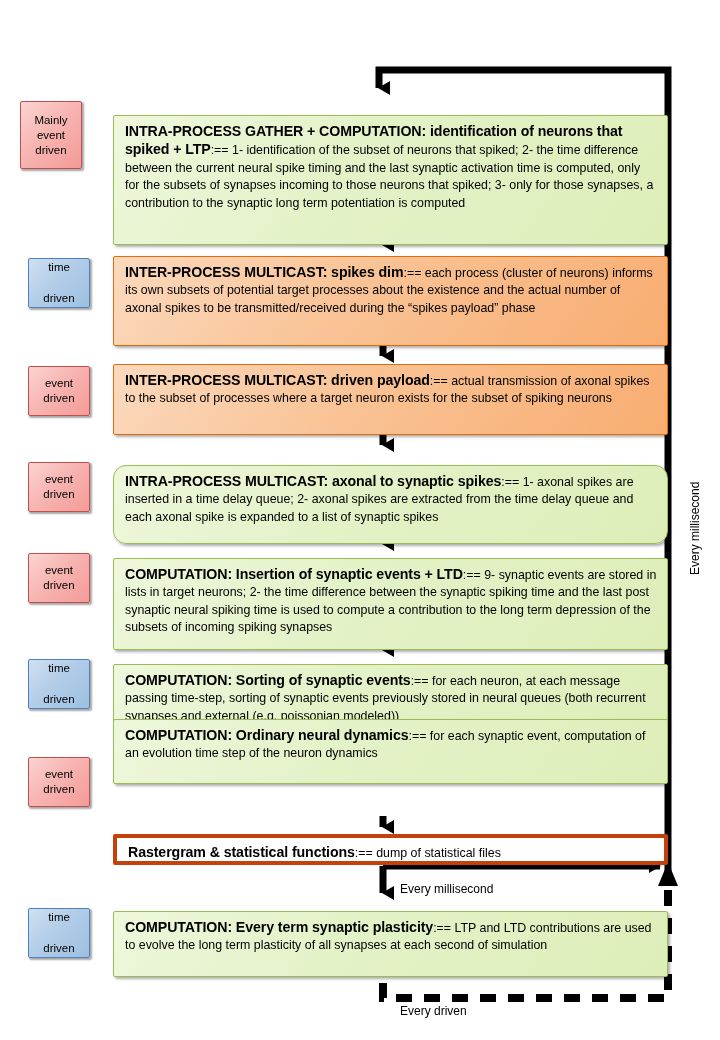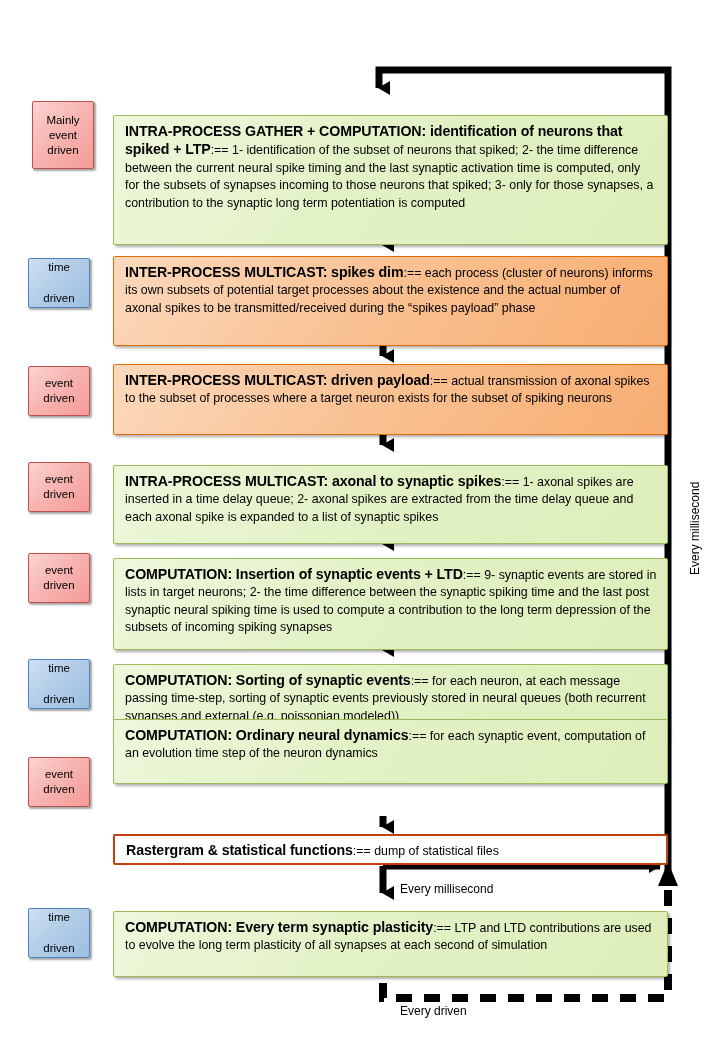--- a/index.html
+++ b/index.html
@@ -49,21 +49,21 @@
   .stage.green{
     border:1px solid #9bbb59;
     background:linear-gradient(125deg,#eef7dc 0%,#e4f2c8 40%,#ddeeb9 100%);
     margin-top:10px;
   }
   .stage.orange{
     border:1px solid #e36c0a;
     background:linear-gradient(125deg,#fbd9bd 0%,#f9c294 45%,#f8ad71 100%);
   }
   .stage.plain{
-    border:2px solid #c2410c;
+    border:4px solid #c2410c;
     background:#ffffff;
     box-shadow:none;
     padding:6px 9px 5px 11px;
   }
   .stage .hd{
     font-weight:bold;
     font-size:14.2px;
     letter-spacing:-0.1px;
   }
   .stage .bd{font-size:12.4px;}
@@ -121,21 +121,21 @@
     </g>
 
     <g stroke="#000" stroke-width="8" fill="none" stroke-dasharray="16 12" stroke-linecap="butt">
       <path d="M 383 955 L 383 998 L 668 998 L 668 890"></path>
     </g>
     <g stroke="none">
       <polygon points="668,862 678,886 658,886" fill="#000"></polygon>
     </g>
   </svg>
 
-  <div class="tag event" style="left:32px;top:101px;height:68px;">
+  <div class="tag event" style="left:20px;top:101px;height:68px;">
     <span>Mainly</span>
     <span>event</span>
     <span>driven</span>
   </div>
 
   <div class="tag time" style="left:28px;top:258px;height:50px;">
     <span>time</span>
     <span>driven</span>
   </div>
 
@@ -174,21 +174,21 @@
   </div>
 
   <div class="stage orange" style="top:256px;height:90px;">
     <span class="hd">INTER-PROCESS MULTICAST: spikes dim</span><span class="bd">:==  each process (cluster of neurons) informs its own subsets of potential target processes about the  existence and the actual  number of axonal spikes to be transmitted/received during the  “spikes payload” phase</span>
   </div>
 
   <div class="stage orange" style="top:364px;height:71px;">
     <span class="hd">INTER-PROCESS MULTICAST: driven payload</span><span class="bd">:== actual transmission of axonal spikes to the subset of processes where a target neuron exists for the subset of spiking neurons</span>
   </div>
 
-  <div class="stage green" style="top:455px;height:79px;">
+  <div class="stage green" style="top:455px;height:79px;border-radius:13px;">
     <span class="hd">INTRA-PROCESS MULTICAST: axonal to synaptic spikes</span><span class="bd">:== 1- axonal spikes are inserted in a time delay queue; 2- axonal spikes are extracted from the time delay queue and each axonal spike is expanded to a list of synaptic spikes</span>
   </div>
 
   <div class="stage green" style="top:548px;height:92px;">
     <span class="hd">COMPUTATION: Insertion of synaptic events + LTD</span><span class="bd">:== 9- synaptic events are stored in lists in target neurons; 2- the time difference between the synaptic spiking time and the last post synaptic neural spiking time  is used to compute a contribution to the long term depression of the subsets of incoming spiking synapses</span>
   </div>
 
   <div class="stage green" style="top:654px;height:78px;">
     <span class="hd">COMPUTATION: Sorting of synaptic events</span><span class="bd">:== for each neuron, at each message passing time-step, sorting of synaptic events previously stored in neural queues (both recurrent synapses and external (e.g. poissonian modeled))</span>
   </div>

